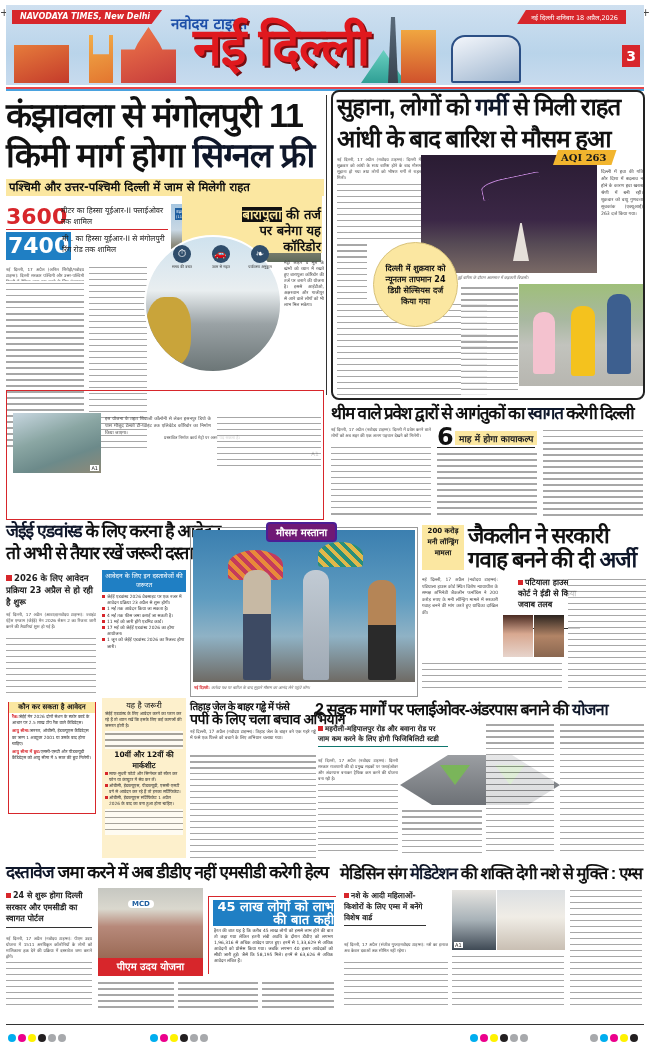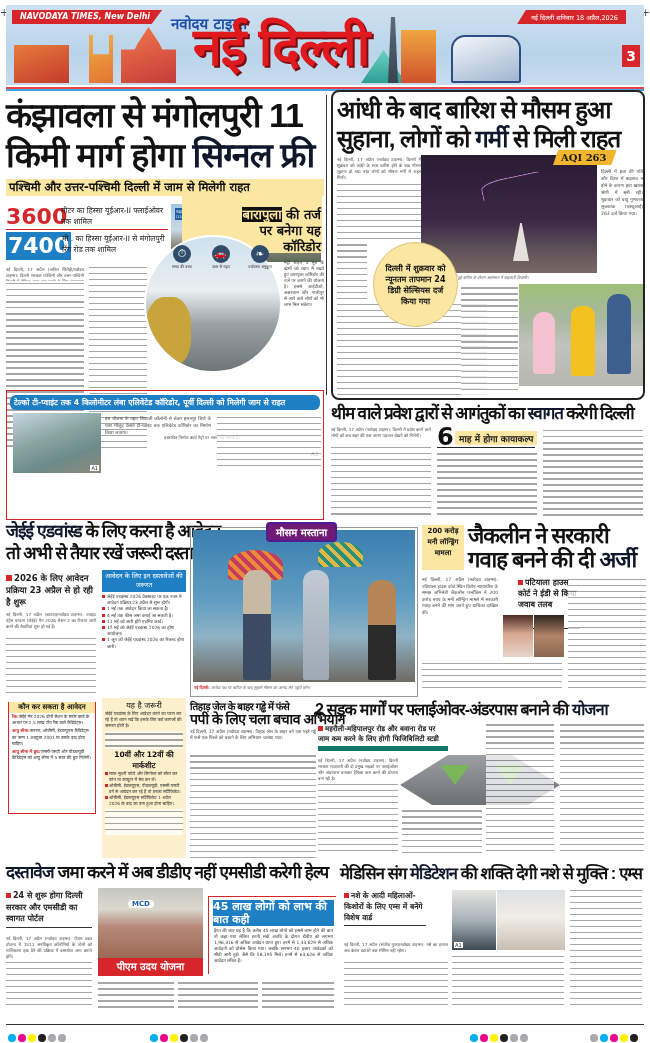--- a/index.html
+++ b/index.html
@@ -82,24 +82,24 @@
       <div style="font-size:3.8px;margin-top:1px">पर्यावरण अनुकूल</div>
     </div>
   </div>
   <div class="abs txt" style="left:158px;top:340px;width:80px;height:14px">प्रस्तावित निर्माण कार्य मेट्रो पर असर पड़ सकता है।</div>
   <div class="abs txt" style="left:278px;top:165px;width:40px;height:190px;font-size:4.4px">मेट्रो लाइन व मूल के खंभों को ध्यान में रखते हुए बारापुला कॉरिडोर की तर्ज पर बनाने की योजना है। इससे आईटीओ, अक्षरधाम और गाजीपुर से आने वाले लोगों को भी लाभ मिल सकेगा।</div>
   <div class="abs" style="left:305px;top:355px;font-size:6px;color:#333">A1</div>
 </div>
 <div class="abs" style="left:326px;top:95px;width:1px;height:300px;background:#333"></div>
 
 <div class="abs" style="left:331px;top:90px;width:314px;height:310px;border:2px solid #222;border-radius:8px;background:#fff">
-  <div class="h1" style="font-size:24px;line-height:29px;padding-left:4px;white-space:nowrap;margin-top:3px">आंधी के बाद बारिश से मौसम हुआ</div>
   <div class="h1" style="font-size:24px;line-height:29px;padding-left:4px;white-space:nowrap">
     <span>सुहाना, लोगों को </span><span class="blue">गर्मी</span><span> से मिली राहत</span>
   </div>
+  <div class="h1" style="font-size:24px;line-height:29px;padding-left:4px;white-space:nowrap;margin-top:3px">आंधी के बाद बारिश से मौसम हुआ</div>
   <div class="abs txt" style="left:4px;top:65px;width:84px;height:24px">नई दिल्ली, 17 अप्रैल (नवोदय टाइम्स): दिल्ली में शुक्रवार को आंधी के साथ बारिश होने के बाद मौसम सुहाना हो गया तथा लोगों को भीषण गर्मी से राहत मिली।</div>
   <div class="abs lines" style="left:4px;top:90px;width:84px;height:60px"></div>
   <div class="abs lines" style="left:4px;top:150px;width:30px;height:60px"></div>
   <div class="abs lines" style="left:4px;top:210px;width:150px;height:94px"></div>
   <div class="abs" style="left:88px;top:63px;width:176px;height:118px;background:linear-gradient(180deg,#2a1c33 0%,#3b2746 55%,#564a55 75%,#7a6a66 100%)">
     <div class="abs" style="left:60px;top:22px;width:60px;height:18px;border-top:1px solid #c88adf;border-left:1px solid #c88adf;border-radius:40% 10% 0 0;transform:rotate(-12deg)"></div>
     <div class="abs" style="left:92px;top:68px;width:16px;height:38px;background:#e6e0da;clip-path:polygon(45% 0,55% 0,100% 100%,0 100%)"></div>
   </div>
   <div class="abs" style="left:220px;top:58px;background:#f2b52e;color:#1a1a1a;font-size:10px;font-weight:bold;padding:2px 10px 2px 8px;font-family:'DejaVu Serif',serif;clip-path:polygon(8% 0,100% 0,92% 100%,0 100%)">AQI 263</div>
   <div class="abs txt" style="left:268px;top:76px;width:42px;height:106px;font-size:4.6px;line-height:7px">दिल्ली में हवा की गति और दिशा में बदलाव न होने के कारण हवा खराब श्रेणी में बनी रही। शुक्रवार को वायु गुणवत्ता सूचकांक (एक्यूआई) 263 दर्ज किया गया।</div>
@@ -123,21 +123,20 @@
   <div class="abs lines" style="left:0;top:42px;width:100px;height:72px"></div>
   <div class="abs" style="left:106px;top:25px;width:98px;height:20px;border-bottom:1.5px solid #222">
     <span style="position:absolute;left:0;top:-4px;font-size:24px;font-weight:bold;color:#111;line-height:26px">6</span>
     <span style="position:absolute;left:18px;top:3px;height:14px;background:#fbe7a1;font-size:9px;font-weight:bold;padding:1px 4px;white-space:nowrap">माह में होगा कायाकल्प</span>
   </div>
   <div class="abs lines" style="left:106px;top:48px;width:100px;height:66px"></div>
   <div class="abs lines" style="left:212px;top:25px;width:100px;height:90px"></div>
 </div>
 
 <div class="abs" style="left:6px;top:390px;width:318px;height:130px;border:1px solid #d7262b">
-  <div class="abs" style="left:3px;top:4px;width:310px;height:15px;background:#1f7fc4;color:#fff;font-size:7.8px;font-weight:bold;line-height:15px;border-radius:6px;padding-left:4px;white-space:nowrap;overflow:hidden">टेल्को टी-प्वाइंट तक 4 किलोमीटर लंबा एलिवेटेड कॉरिडोर, पूर्वी दिल्ली को मिलेगी जाम से राहत</div>
   <div class="abs" style="left:6px;top:22px;width:88px;height:60px;background:linear-gradient(160deg,#c7d6e0 0%,#8aa6a3 40%,#6c8a8a 70%,#8f8a78 100%)">
     <div class="abs" style="right:2px;bottom:2px;font-size:5px;background:#fff;padding:0 1px">A1</div>
   </div>
   <div class="abs txt" style="left:98px;top:24px;width:106px;height:58px;font-size:4.6px;line-height:7px">इस योजना के तहत शिवाजी कॉलोनी से लेकर हसनपुर डिपो के पास मौजूद टेल्को टी-प्वाइंट तक एलिवेटेड कॉरिडोर का निर्माण किया जाएगा।</div>
   <div class="abs lines" style="left:210px;top:24px;width:104px;height:56px"></div>
 </div>
 
 <div class="abs" style="left:6px;top:520px;width:222px;height:340px">
   <div class="h1" style="font-size:17.5px;line-height:22px;white-space:nowrap"><span class="blue">जेईई एडवांस्ड</span><span> के लिए करना है आवेदन</span></div>
   <div class="h1" style="font-size:17.5px;line-height:22px;white-space:nowrap">तो अभी से तैयार रखें जरूरी दस्तावेज</div>
@@ -208,21 +207,21 @@
   <div class="h1" style="font-size:10px;line-height:13px;white-space:nowrap;letter-spacing:-.5px">तिहाड़ जेल के बाहर गड्ढे में फंसे</div>
   <div class="h1" style="font-size:14px;line-height:13px;white-space:nowrap;letter-spacing:-.5px">पपी के लिए चला बचाव अभियान</div>
   <div class="txt" style="margin-top:3px;height:24px;font-size:4.4px">नई दिल्ली, 17 अप्रैल (नवोदय टाइम्स): तिहाड़ जेल के बाहर बने एक गहरे गड्ढे में फंसे एक पिल्ले को बचाने के लिए अभियान चलाया गया।</div>
   <div class="lines" style="height:110px"></div>
 </div>
 
 <div class="abs" style="left:318px;top:700px;width:328px;height:158px">
   <div class="h1" style="font-size:16px;line-height:20px;white-space:nowrap;letter-spacing:-.8px;margin-left:-3px">
     <span>2 सड़क मार्गों पर फ्लाईओवर-अंडरपास बनाने की </span><span class="blue">योजना</span>
   </div>
-  <div class="abs" style="left:0;top:24px;width:130px;font-size:7px;font-weight:bold;line-height:10px;border-bottom:5px solid #0f766e;padding-bottom:2px">
+  <div class="abs" style="left:0;top:24px;width:130px;font-size:7px;font-weight:bold;line-height:10px;border-bottom:1px solid #0f766e;padding-bottom:2px">
     <span style="display:inline-block;width:5px;height:5px;background:#d7262b;margin-right:2px"></span><span>महरौली-महिपालपुर रोड और बवाना रोड पर जाम कम करने के लिए होगी फिजिबिलिटी स्टडी</span>
   </div>
   <div class="abs" style="left:82px;top:55px;width:160px;height:50px;background:linear-gradient(180deg,#9b9ea2,#6d7176);clip-path:polygon(0 60%,30% 0,70% 0,100% 60%,80% 100%,20% 100%)">
     <div class="abs" style="left:40px;top:10px;width:30px;height:20px;background:#7ab55a;clip-path:polygon(0 0,100% 0,50% 100%)"></div>
     <div class="abs" style="left:95px;top:10px;width:30px;height:20px;background:#7ab55a;clip-path:polygon(0 0,100% 0,50% 100%)"></div>
   </div>
   <div class="abs txt" style="left:0;top:58px;width:80px;height:24px">नई दिल्ली, 17 अप्रैल (नवोदय टाइम्स): दिल्ली सरकार राजधानी की दो प्रमुख सड़कों पर फ्लाईओवर और अंडरपास बनाकर ट्रैफिक कम करने की योजना बना रही है।</div>
   <div class="abs lines" style="left:0;top:82px;width:80px;height:74px"></div>
   <div class="abs lines" style="left:84px;top:108px;width:80px;height:48px"></div>
   <div class="abs lines" style="left:168px;top:22px;width:68px;height:134px"></div>
@@ -237,21 +236,21 @@
     <span style="display:inline-block;width:5px;height:5px;background:#d7262b;margin-right:2px"></span><span>24 से शुरू होगा दिल्ली सरकार और एमसीडी का स्वागत पोर्टल</span>
   </div>
   <div class="abs txt" style="left:0;top:74px;width:86px;height:24px">नई दिल्ली, 17 अप्रैल (नवोदय टाइम्स): पीएम उदय योजना में 1511 अनधिकृत कॉलोनियों के लोगों को मालिकाना हक देने की प्रक्रिया में दस्तावेज जमा कराने होंगे।</div>
   <div class="abs lines" style="left:0;top:98px;width:86px;height:48px"></div>
   <div class="abs" style="left:92px;top:26px;width:105px;height:70px;background:linear-gradient(180deg,#c6c7c1 0%,#dad8ce 30%,#b7897a 55%,#9a6a55 100%)">
     <div class="abs" style="left:30px;top:12px;background:#fff;color:#1f5fa0;font-size:7px;font-weight:bold;padding:0 4px;border-radius:6px">MCD</div>
   </div>
   <div class="abs" style="left:92px;top:96px;width:105px;height:18px;background:#d7262b;color:#fff;font-size:10px;font-weight:bold;text-align:center;line-height:18px">पीएम उदय योजना</div>
   <div class="abs lines" style="left:92px;top:118px;width:76px;height:28px"></div>
   <div class="abs" style="left:202px;top:34px;width:128px;height:78px;border-top:1px solid #d7262b;border-left:1px solid #d7262b">
-    <div style="background:#1f7fc4;color:#fff;font-size:11px;font-weight:bold;text-align:left;line-height:13px;margin:3px 2px 2px 4px">45 लाख लोगों को लाभ की बात कही</div>
+    <div style="background:#1f7fc4;color:#fff;font-size:13px;font-weight:bold;text-align:right;line-height:13px;margin:3px 2px 2px 4px">45 लाख लोगों को लाभ की बात कही</div>
     <div style="font-size:4.4px;line-height:6px;color:#333;padding:0 3px 0 5px;text-align:justify;height:56px;overflow:hidden">हैरत की बात यह है कि करीब 45 लाख लोगों को इससे लाभ होने की बात तो कहा गया लेकिन इतनी लंबी अवधि के दौरान डीडीए को लगभग 1,96,316 से अधिक आवेदन प्राप्त हुए। इनमें से 1,33,629 से अधिक आवेदनों को प्रोसेस किया गया। जबकि लगभग 40 हजार आवेदकों को सीडी जारी हुई। जैसे कि 58,195 मिले। इनमें से 63,626 से अधिक आवेदन लंबित हैं।</div>
   </div>
   <div class="abs lines" style="left:172px;top:118px;width:80px;height:28px"></div>
   <div class="abs lines" style="left:256px;top:118px;width:72px;height:28px"></div>
 </div>
 
 <div class="abs" style="left:340px;top:862px;width:306px;height:150px">
   <div class="h1" style="font-size:16.5px;line-height:22px;white-space:nowrap;letter-spacing:-.9px">
     <span>मेडिसिन संग </span><span class="blue">मेडिटेशन</span><span> की शक्ति देगी नशे से मुक्ति : एम्स</span>
   </div>

